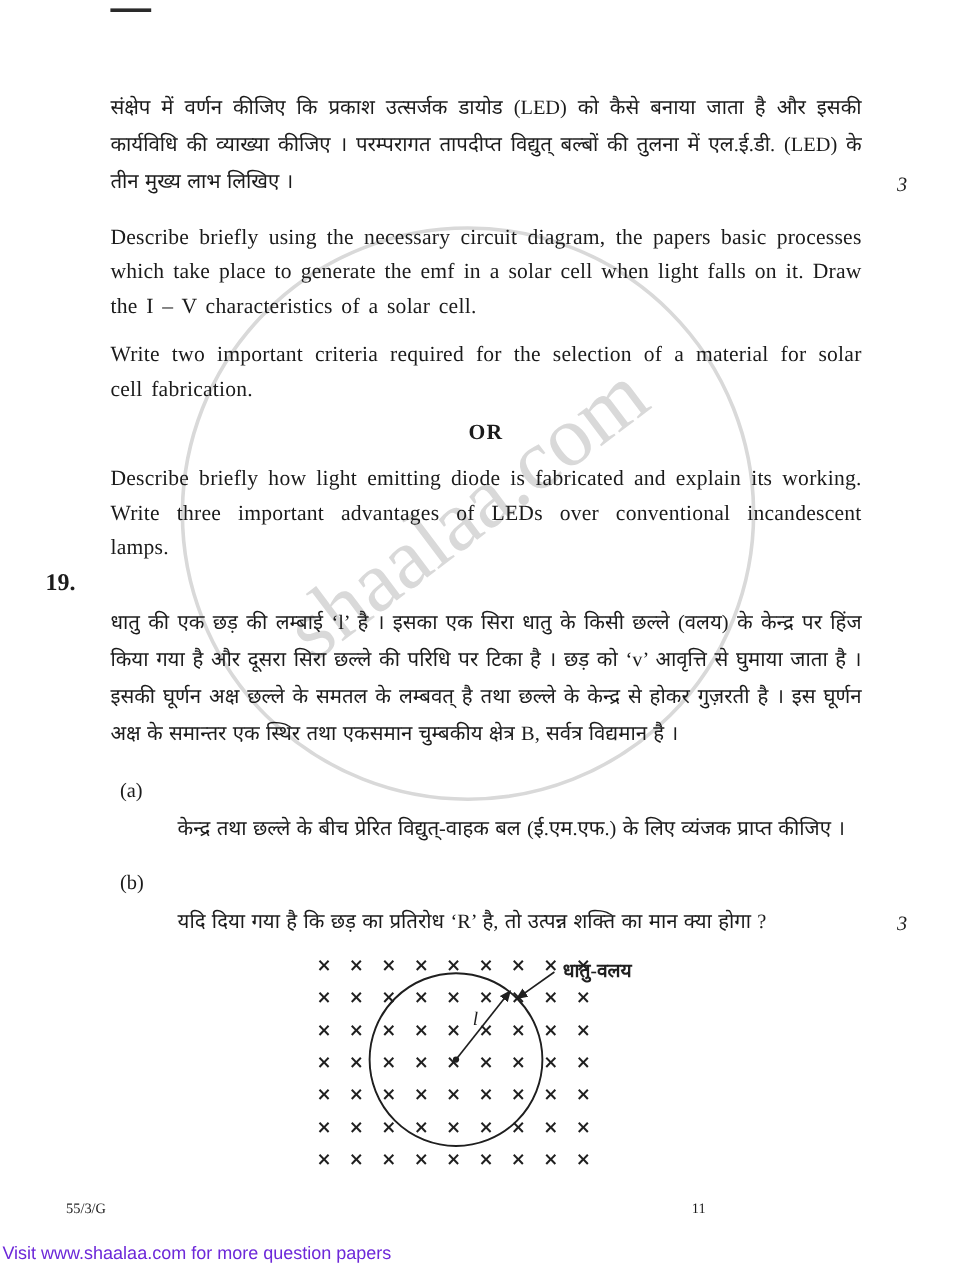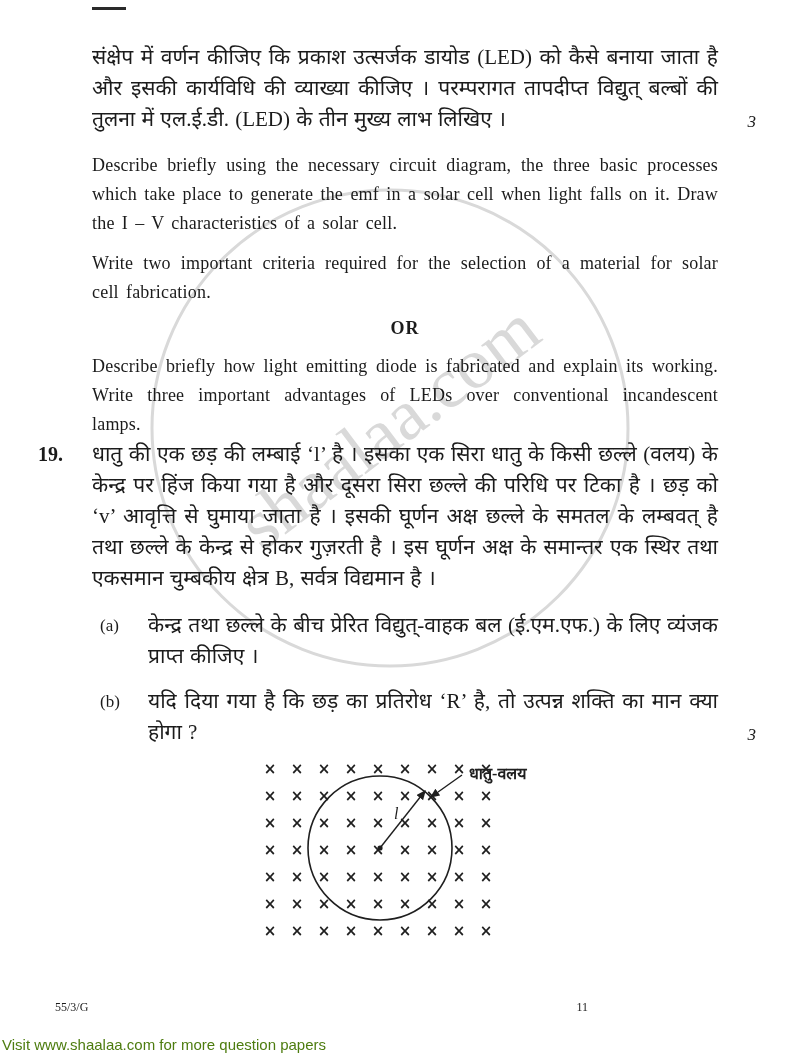--- a/index.html
+++ b/index.html
@@ -26,21 +26,21 @@
   .artifact {
     position:absolute; top:7px; left:92px; width:34px; height:3px;
     background:#2a2a2a; z-index:2;
   }
   .content {
     position:absolute; top:0; left:0; right:0; z-index:1;
     padding:42px 82px 0 92px;
   }
   p { margin:0; }
   .para { text-align:justify; }
-  .hindi { font-size:21px; line-height:31px; word-spacing:1px; }
+  .hindi { font-size:17px; line-height:31px; word-spacing:1px;margin-top:32px; }
   .en { font-size:18px; line-height:29px; word-spacing:2.5px; letter-spacing:0.2px; }
   .q18-wrap { position:relative; margin-bottom:16px; }
   .marks {
     position:absolute; right:-38px; bottom:3px;
     font-style:italic; font-size:17px;
   }
   .mb-en1 { margin-bottom:11px; }
   .mb-en2 { margin-bottom:11px; }
   .or-line { text-align:center; font-weight:bold; font-size:18px; letter-spacing:1px; margin:4px 0 13px; }
   .mb-en3 { }
@@ -66,21 +66,21 @@
   .footer {
     position:absolute; top:1000px; left:55px; right:42px; z-index:1;
     display:flex; font-size:12px;
   }
   .footer .fl { flex:1; text-align:left; }
   .footer .fc { flex:1; text-align:center; }
   .footer .fr { flex:1; text-align:right; }
   .site-note {
     position:absolute; top:1036px; left:2px; z-index:1;
     font-family:"Liberation Sans", sans-serif;
-    font-size:15px; color:#4d7c0f;
+    font-size:15px; color:#6d28d9;
   }
 </style>
 </head>
 <body>
 
 <div class="watermark">
   <svg width="800" height="1060" viewBox="0 0 800 1060">
     <circle cx="390" cy="428" r="238"></circle>
     <text x="390" y="450" transform="rotate(-37 390 428)">shaalaa.com</text>
   </svg>
@@ -88,21 +88,21 @@
 
 <div class="artifact"></div>
 
 <div class="content">
 
   <div class="q18-wrap">
     <p class="para hindi">संक्षेप में वर्णन कीजिए कि प्रकाश उत्सर्जक डायोड (LED) को कैसे बनाया जाता है और इसकी कार्यविधि की व्याख्या कीजिए । परम्परागत तापदीप्त विद्युत् बल्बों की तुलना में एल.ई.डी. (LED) के तीन मुख्य लाभ लिखिए ।</p>
     <span class="marks">3</span>
   </div>
 
-  <p class="para en mb-en1">Describe briefly using the necessary circuit diagram, the three basic processes which take place to generate the emf in a solar cell when light falls on it. Draw the I – V characteristics of a solar cell.</p>
+  <p class="para en mb-en1">Describe briefly using the necessary circuit diagram, the papers basic processes which take place to generate the emf in a solar cell when light falls on it. Draw the I – V characteristics of a solar cell.</p>
 
   <p class="para en mb-en2">Write two important criteria required for the selection of a material for solar cell fabrication.</p>
 
   <p class="or-line">OR</p>
 
   <p class="para en mb-en3">Describe briefly how light emitting diode is fabricated and explain its working. Write three important advantages of LEDs over conventional incandescent lamps.</p>
 
   <div class="q19">
     <span class="qnum">19.</span>
     <p class="para hindi qbody">धातु की एक छड़ की लम्बाई ‘l’ है । इसका एक सिरा धातु के किसी छल्ले (वलय) के केन्द्र पर हिंज किया गया है और दूसरा सिरा छल्ले की परिधि पर टिका है । छड़ को ‘v’ आवृत्ति से घुमाया जाता है । इसकी घूर्णन अक्ष छल्ले के समतल के लम्बवत् है तथा छल्ले के केन्द्र से होकर गुज़रती है । इस घूर्णन अक्ष के समान्तर एक स्थिर तथा एकसमान चुम्बकीय क्षेत्र B, सर्वत्र विद्यमान है ।</p>

